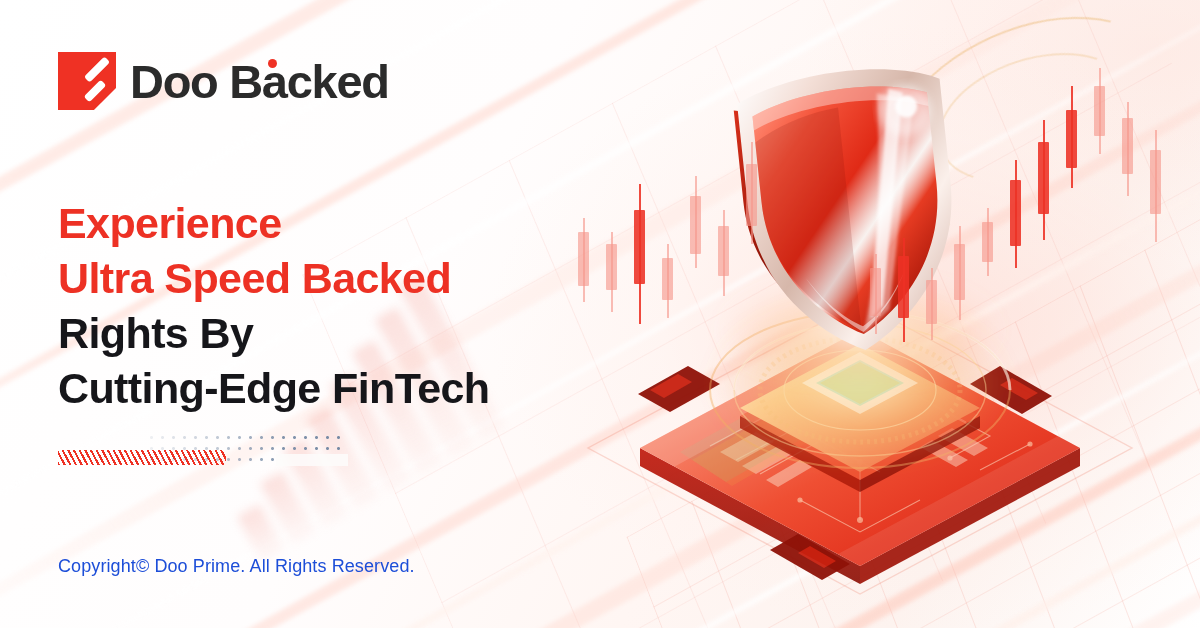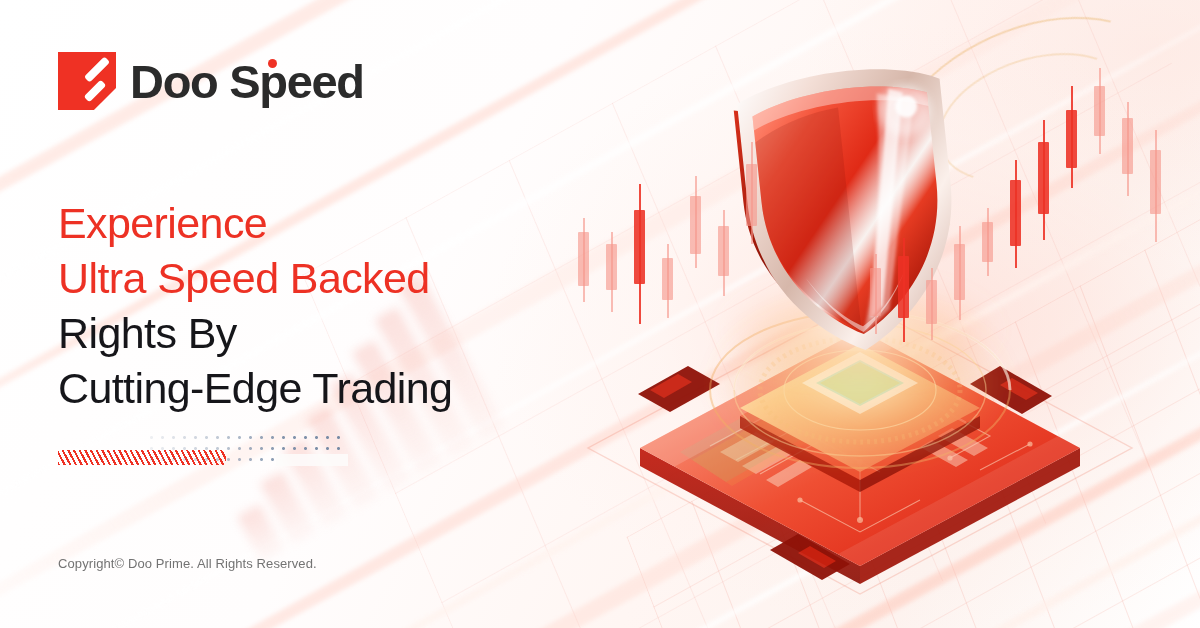--- a/index.html
+++ b/index.html
@@ -103,21 +103,21 @@
     position:relative;
   }
   .logo-text .i-dot {
     position:absolute; width:9px; height:9px; border-radius:50%;
     background:#ef3124; left:138px; top:1px;
   }
 
   
   .headline { position:absolute; left:58px; top:196px; }
   .headline div {
-    font-size:43px; font-weight:normal; line-height:1.28;
+    font-size:43px; font-weight:bold; line-height:1.28;
     letter-spacing:-.6px; white-space:nowrap;
   }
   .hl-red  { color:#ed3124; }
   .hl-dark { color:#16161a; }
 
   
   .ornament { position:absolute; left:58px; top:432px; width:290px; height:36px; }
   .hatch {
     position:absolute; left:0; top:18px;
     width:168px; height:15px;
@@ -136,21 +136,21 @@
     mask-image:linear-gradient(90deg, rgba(0,0,0,.10) 0%, rgba(0,0,0,.38) 32%, rgba(0,0,0,.85) 68%, rgba(0,0,0,.95) 100%);
   }
   .dots::after {
     content:""; position:absolute; right:0; bottom:0;
     width:72px; height:12px; background:#fdfbfa;
   }
 
   
   .copyright {
     position:absolute; left:58px; top:556px;
-    font-size:13px; color:#737373; letter-spacing:.1px;
+    font-size:18px; color:#1d4ed8; letter-spacing:.1px;
   }
 
   
   .art { position:absolute; right:0; top:0; width:640px; height:628px; pointer-events:none; }
   .candle { position:absolute; }
   .candle .wick { position:absolute; left:50%; transform:translateX(-50%); width:2px; }
   .candle .body { position:absolute; left:0; width:100%; border-radius:1px; }
 </style>
 </head>
 <body>
@@ -438,30 +438,30 @@
         </div>
       </div>
   </div>
 
   <div class="logo">
     <div class="logo-mark">
       <span class="slash s1"></span>
       <span class="slash s2"></span>
     </div>
     <div class="logo-text">
-      <span>Doo Speed</span>
+      <span>Doo Backed</span>
       <span class="i-dot"></span>
     </div>
   </div>
 
   <div class="headline">
     <div class="hl-red">Experience</div>
     <div class="hl-red">Ultra Speed Backed</div>
     <div class="hl-dark">Rights By</div>
-    <div class="hl-dark">Cutting-Edge Trading</div>
+    <div class="hl-dark">Cutting-Edge FinTech</div>
   </div>
 
   <div class="ornament">
     <div class="hatch"></div>
     <div class="dots"></div>
   </div>
 
   <div class="copyright">Copyright© Doo Prime. All Rights Reserved.</div>
 
 </div>

